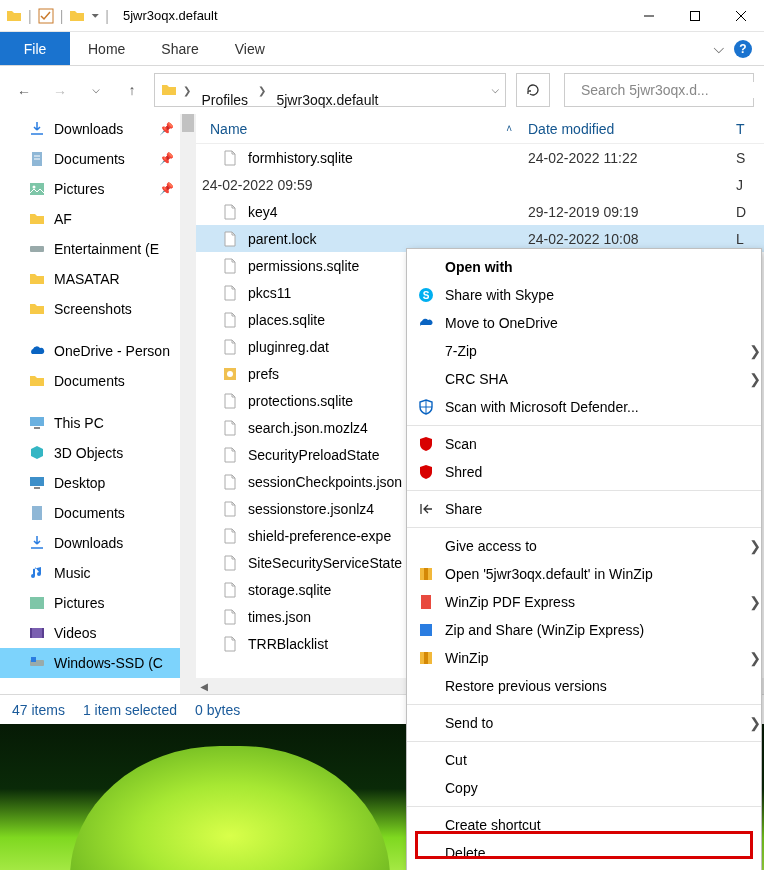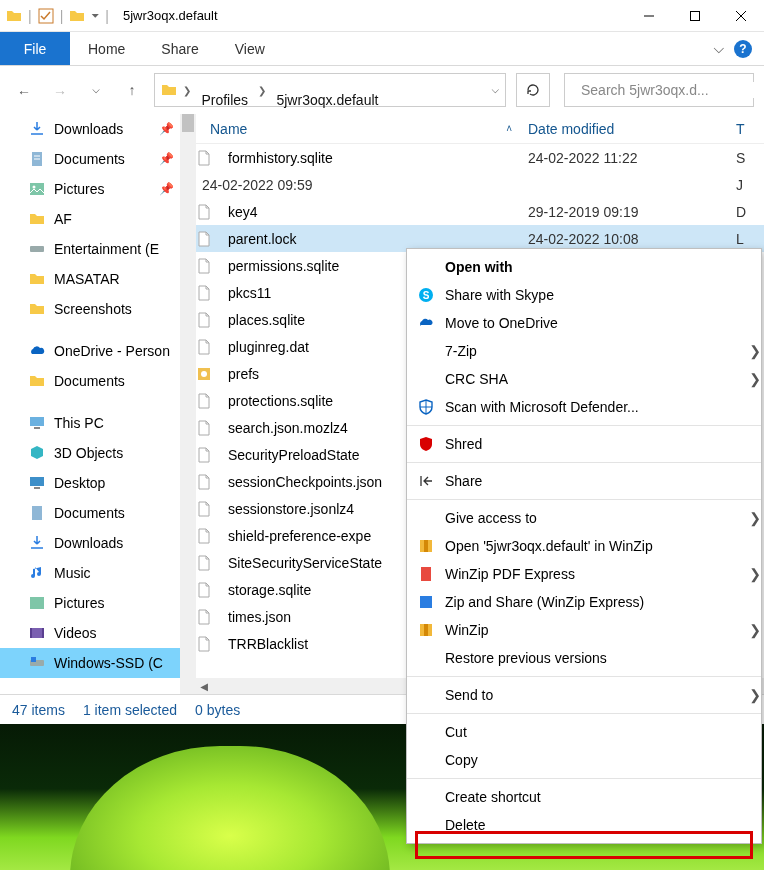--- a/index.html
+++ b/index.html
@@ -47,21 +47,21 @@
 .navpane .spaceritem { height: 12px; }
 .navpane .small-icon { width: 18px; height: 18px; flex-shrink: 0; }
 
 .filepane { flex: 1; position: relative; }
 .filepane .cols { height: 30px; display: flex; align-items: center; border-bottom: 1px solid #eee; color: #14568f; font-size: 14px; }
 .filepane .cols .col-name { width: 326px; padding-left: 14px; display:flex; align-items:center; justify-content:space-between; padding-right:10px;}
 .filepane .cols .col-date { flex:1; padding-left: 6px; }
 .filepane .cols .col-type { width: 28px; }
 .filepane .row { height: 27px; display: flex; align-items: center; font-size: 14px; }
 .filepane .row.selected { background: #cde6f7; }
-.filepane .row .c-name { width: 326px; display:flex; align-items:center; gap:16px; white-space:nowrap; overflow:hidden; }
+.filepane .row .c-name { width: 326px; padding-left: 26px; display:flex; align-items:center; gap:10px; white-space:nowrap; overflow:hidden; }
 .filepane .row .c-date { flex:1; padding-left: 6px; color:#333; }
 .filepane .row .c-type { width: 28px; color:#333; }
 .filepane .hscroll { position:absolute; left:0; right:0; bottom:0; height:16px; background:#f0f0f0; display:flex; align-items:center;}
 .filepane .hscroll .arrow{ width:16px;text-align:center;color:#666;font-size:10px;}
 .filepane .hscroll .track{ flex:1; }
 
 
 .statusbar { height: 30px; border-top: 1px solid #d9d9d9; display: flex; align-items: center; padding: 0 12px; gap: 18px; font-size: 14px; color: #1a5a9a; }
 
 
@@ -563,20 +563,28 @@
       </span>
       <span>Scan with Microsoft Defender...</span>
     </div>
   <div class="msep"></div>
   <div class="mi">
       <span class="micon">
         <svg width="16" height="16" viewBox="0 0 16 16">
           <path d="M8 1l6 2v5c0 4-3 6-6 7-3-1-6-3-6-7V3z" fill="#d80000"></path>
         </svg>
       </span>
+      <span>Scan</span>
+    </div>
+  <div class="mi">
+      <span class="micon">
+        <svg width="16" height="16" viewBox="0 0 16 16">
+          <path d="M8 1l6 2v5c0 4-3 6-6 7-3-1-6-3-6-7V3z" fill="#d80000"></path>
+        </svg>
+      </span>
       <span>Shred</span>
     </div>
   <div class="msep"></div>
   <div class="mi">
       <span class="micon">
         <svg width="16" height="16" viewBox="0 0 16 16">
           <path d="M10 4L6 8l4 4M6 8h8M3 3v10" fill="none" stroke="#333" stroke-width="1.3"></path>
         </svg>
       </span>
       <span>Share</span>

